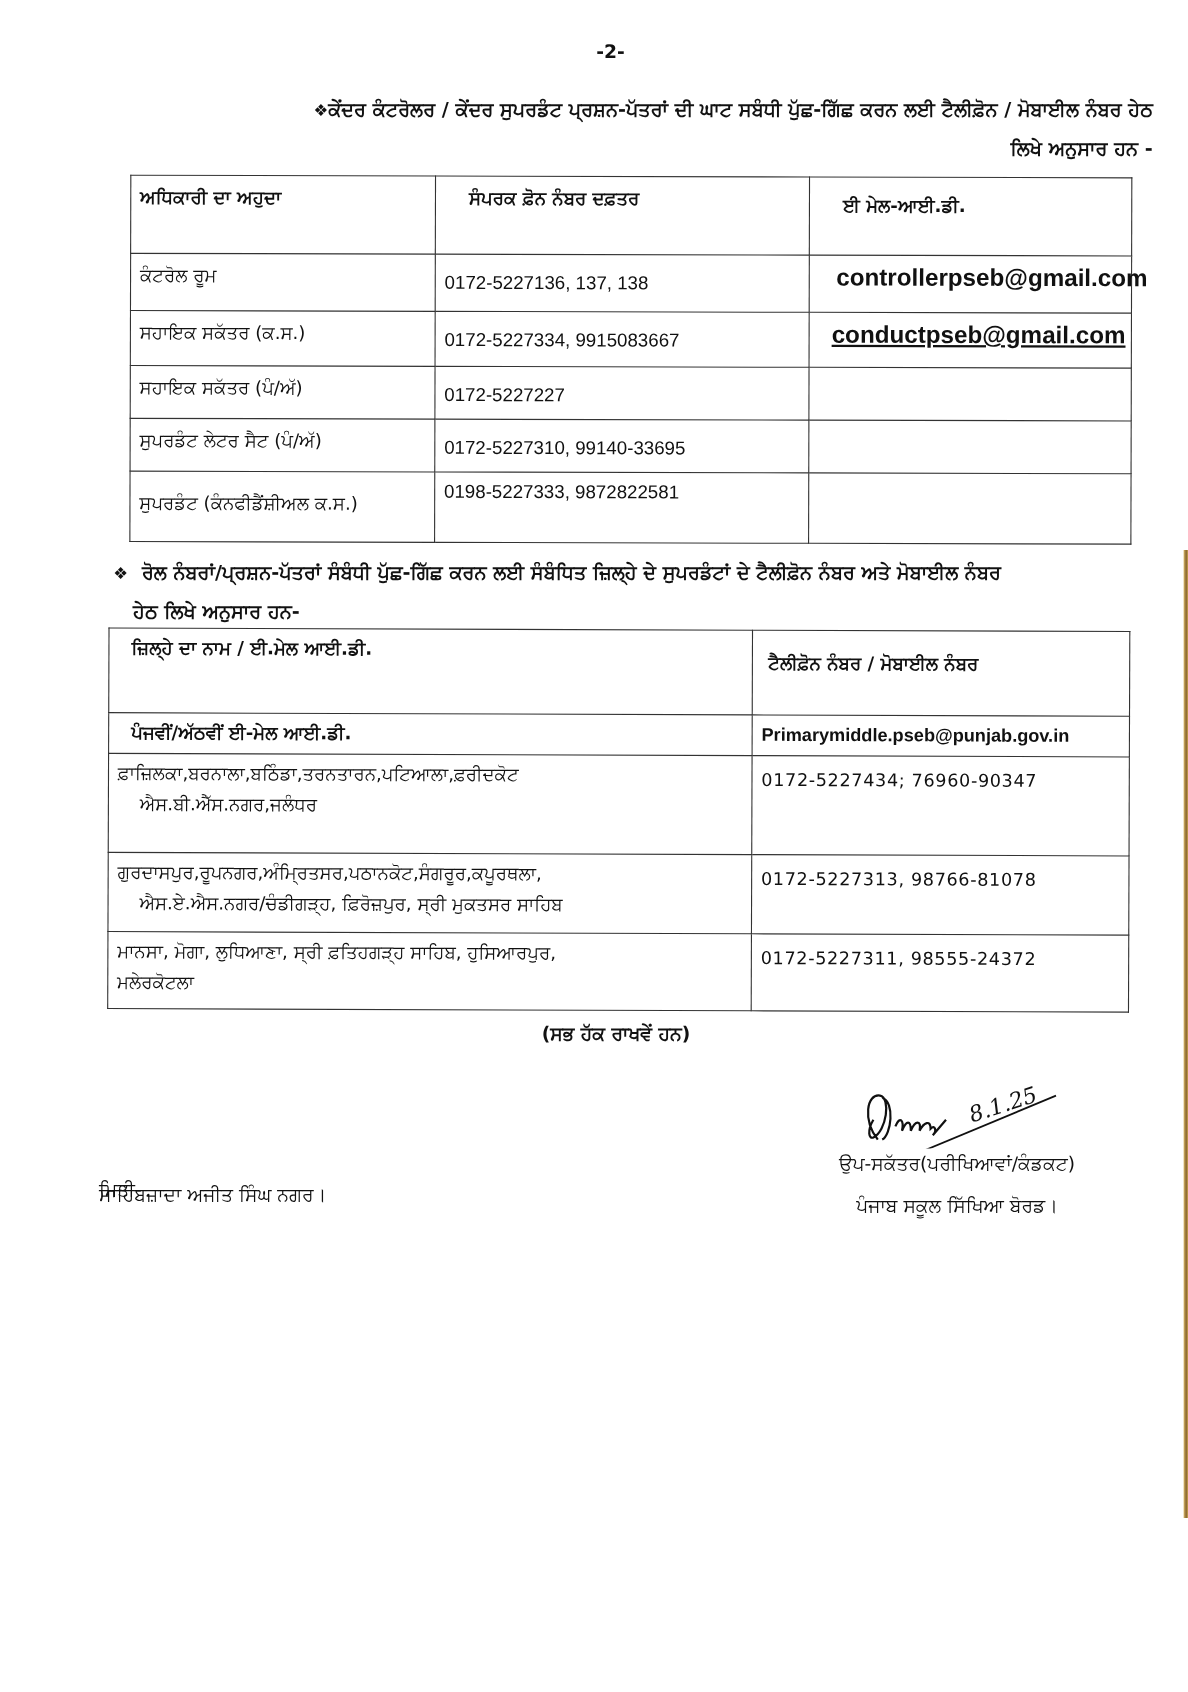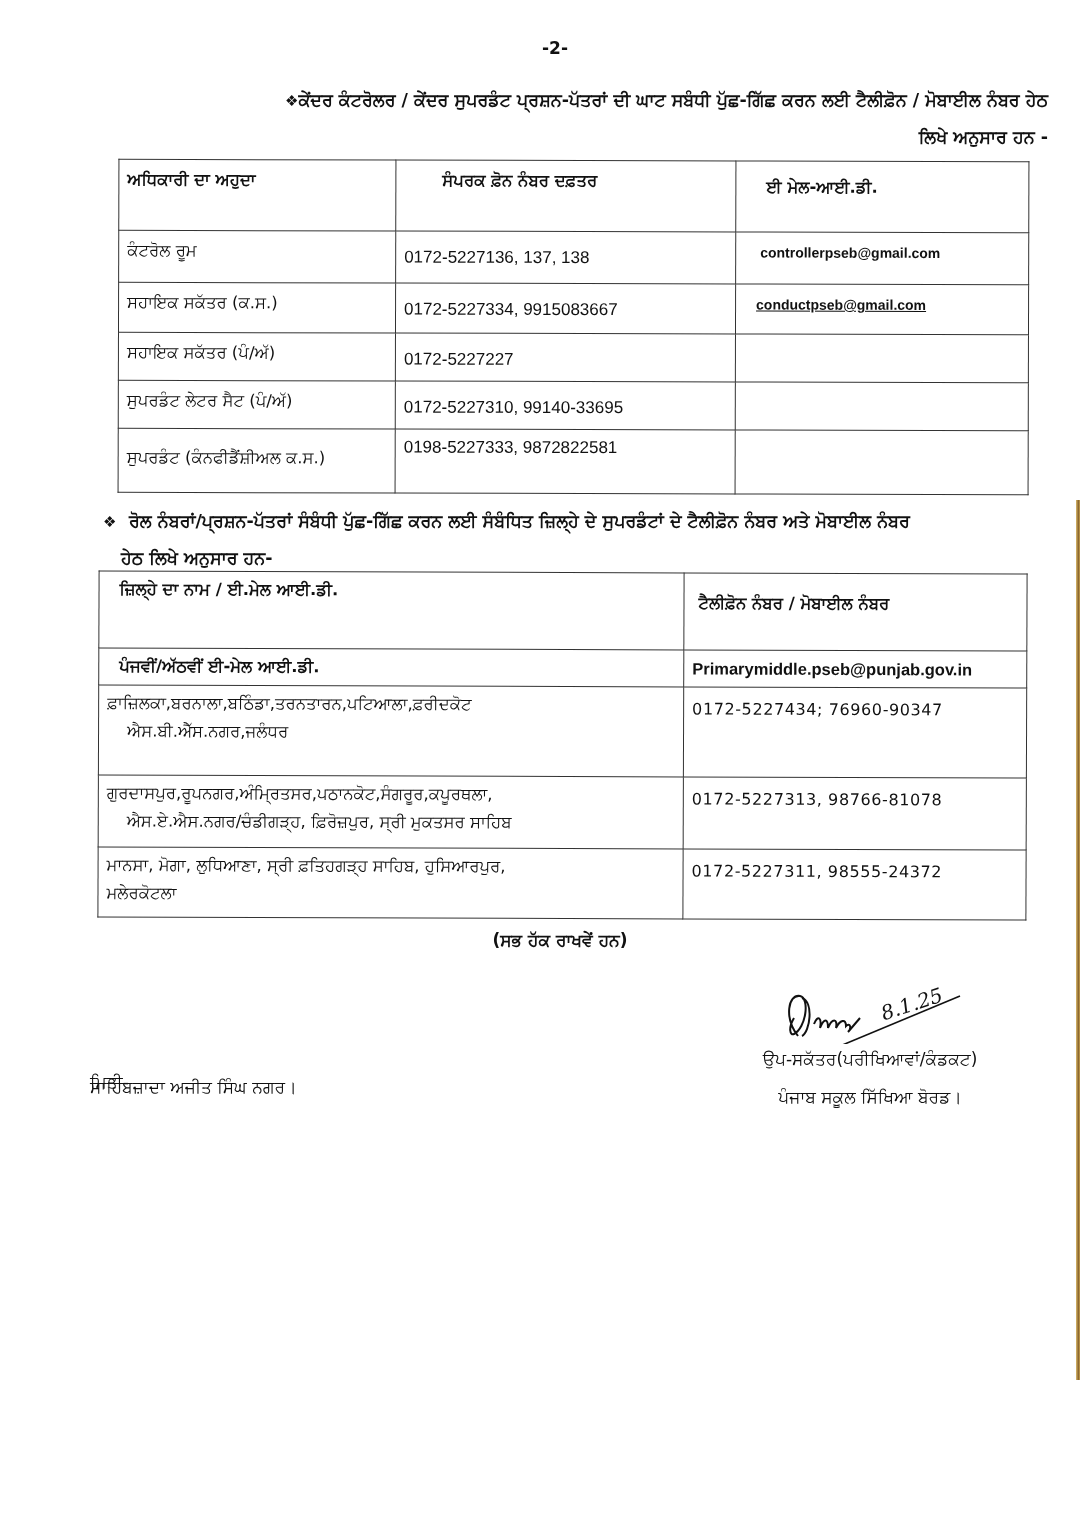--- a/index.html
+++ b/index.html
@@ -29,21 +29,21 @@
   table.grid {
     position: absolute; border-collapse: collapse; table-layout: fixed;
   }
   table.grid td {
     border: 1.3px solid #333; vertical-align: top; font-size: 16.5px;
     padding: 6px 8px; line-height: 28px;
   }
   #table1 { left: 118px; top: 160px; width: 910px; transform: rotate(0.15deg); }
   #table1 .hd td { font-weight: bold; height: 52px; }
   #table1 td.num { font-family: "Liberation Sans", sans-serif; font-size: 17px; padding-top: 12px; }
-  #table1 td.mail { font-family: "Liberation Sans", sans-serif; font-size: 14px; font-weight: bold; }
+  #table1 td.mail { font-family: "Liberation Sans", sans-serif; font-size: 22px; font-weight: bold; }
   #table1 td.mail.u { text-decoration: underline; }
 
   #table2 { left: 98px; top: 572px; width: 928px; transform: rotate(0.2deg); }
   #table2 td { padding: 4px 8px; }
   #table2 .hd td { font-weight: bold; height: 56px; }
   #table2 .sub td { font-weight: bold; height: 26px; }
   #table2 td.num { font-family: "DejaVu Sans", sans-serif; font-size: 16px; letter-spacing: 0.6px; padding-top: 8px; }
   #table2 td.mail { font-family: "Liberation Sans", sans-serif; font-weight: bold; font-size: 16.5px; }
   .second-line { padding-left: 20px; display: block; }
 
@@ -81,21 +81,21 @@
 
 <table class="grid" id="table1">
   <colgroup>
       <col style="width:277px">
       <col style="width:340px">
       <col style="width:293px">
     </colgroup>
   <tbody>
       <tr class="hd">
     <td>ਅਧਿਕਾਰੀ ਦਾ ਅਹੁਦਾ</td>
-    <td style="padding-left:46px">ਸੰਪਰਕ ਫ਼ੋਨ ਨੰਬਰ ਦਫ਼ਤਰ</td>
+    <td style="padding-left:30px">ਸੰਪਰਕ ਫ਼ੋਨ ਨੰਬਰ ਦਫ਼ਤਰ</td>
     <td style="padding-left:30px;padding-top:12px">ਈ ਮੇਲ-ਆਈ.ਡੀ.</td>
   </tr>
   <tr style="height:52px">
     <td>ਕੰਟਰੋਲ ਰੂਮ</td>
     <td class="num">0172-5227136, 137, 138</td>
     <td class="mail" style="padding-left:24px">controllerpseb@gmail.com</td>
   </tr>
   <tr style="height:50px">
     <td>ਸਹਾਇਕ ਸਕੱਤਰ (ਕ.ਸ.)</td>
     <td class="num">0172-5227334, 9915083667</td>

